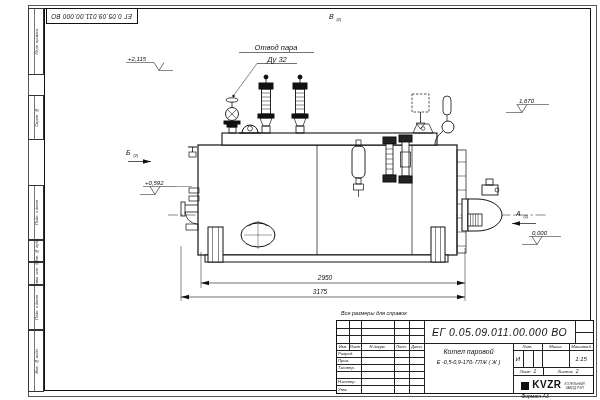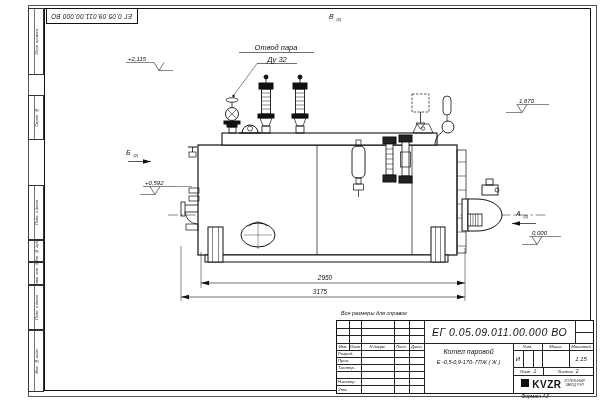--- a/index.html
+++ b/index.html
@@ -20,21 +20,21 @@
   .mcol::after{content:"";position:absolute;left:5px;top:0;bottom:0;width:1px;background:#777;}
   .mcol span{writing-mode:vertical-rl;transform:rotate(180deg);font-size:4px;font-style:italic;
              color:#222;white-space:nowrap;}
   
   .tb{left:336px;top:320px;width:256px;height:72px;border:1.4px solid #111;box-sizing:content-box;background:#fff;}
   .tb-line{position:absolute;background:#222;}
   .tb-text{position:absolute;display:flex;align-items:center;font-style:italic;color:#111;box-sizing:border-box;}
   .cen{justify-content:center;text-align:center;}
   .note{font-size:5.5px;font-style:italic;}
   .fmt{font-size:5px;font-style:italic;}
-  .logo-row{display:flex;align-items:flex-start;gap:3px;}
+  .logo-row{display:flex;align-items:flex-end;gap:3px;}
   .logo-mark{width:8px;height:8px;background:#111;display:inline-block;}
   .logo-word{font-weight:bold;font-style:normal;font-size:10px;letter-spacing:.5px;color:#111;}
   .logo-sub{display:flex;flex-direction:column;font-size:3.2px;line-height:1.25;color:#333;font-style:italic;}
 </style>
 </head>
 <body>
 
 <div class="sheet">
 
   <div class="abs paper-edge"></div>

